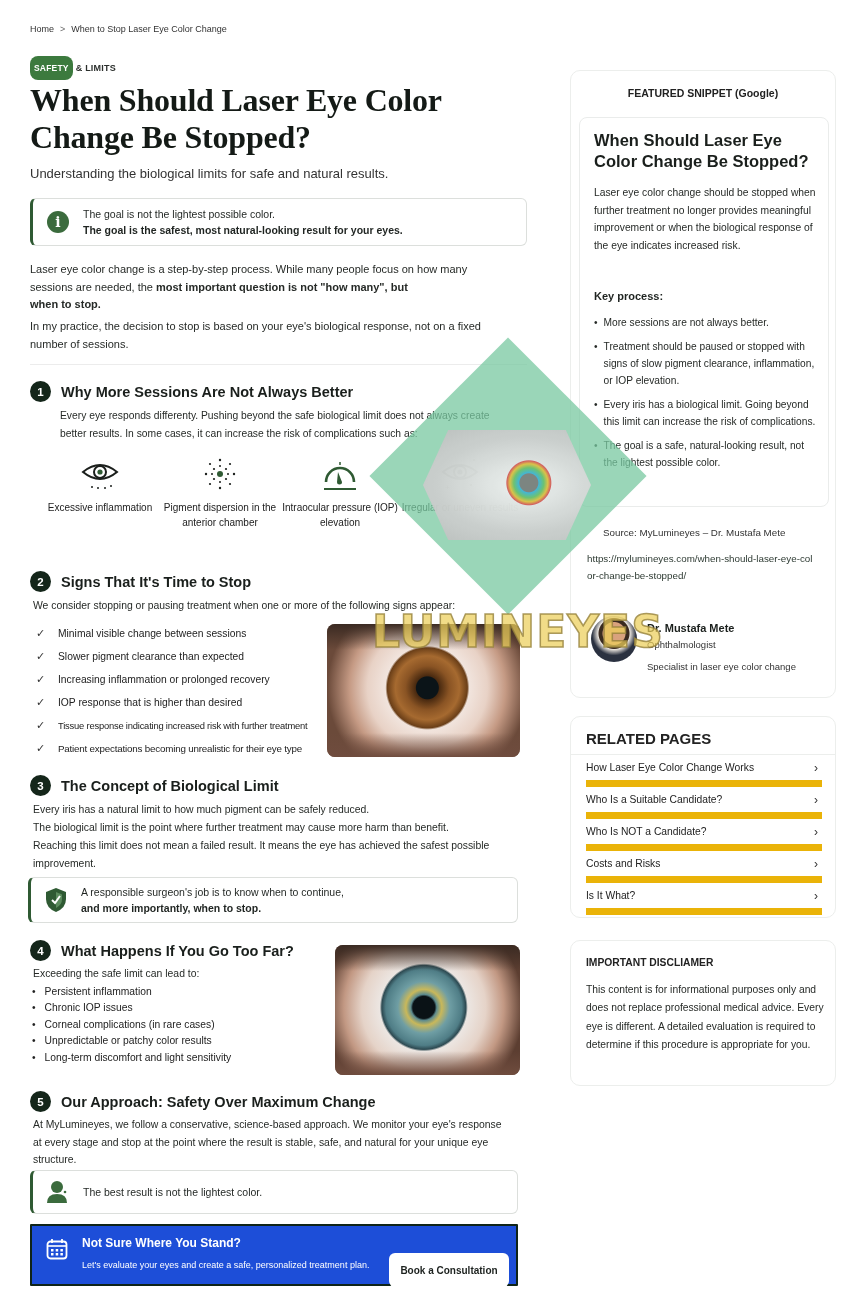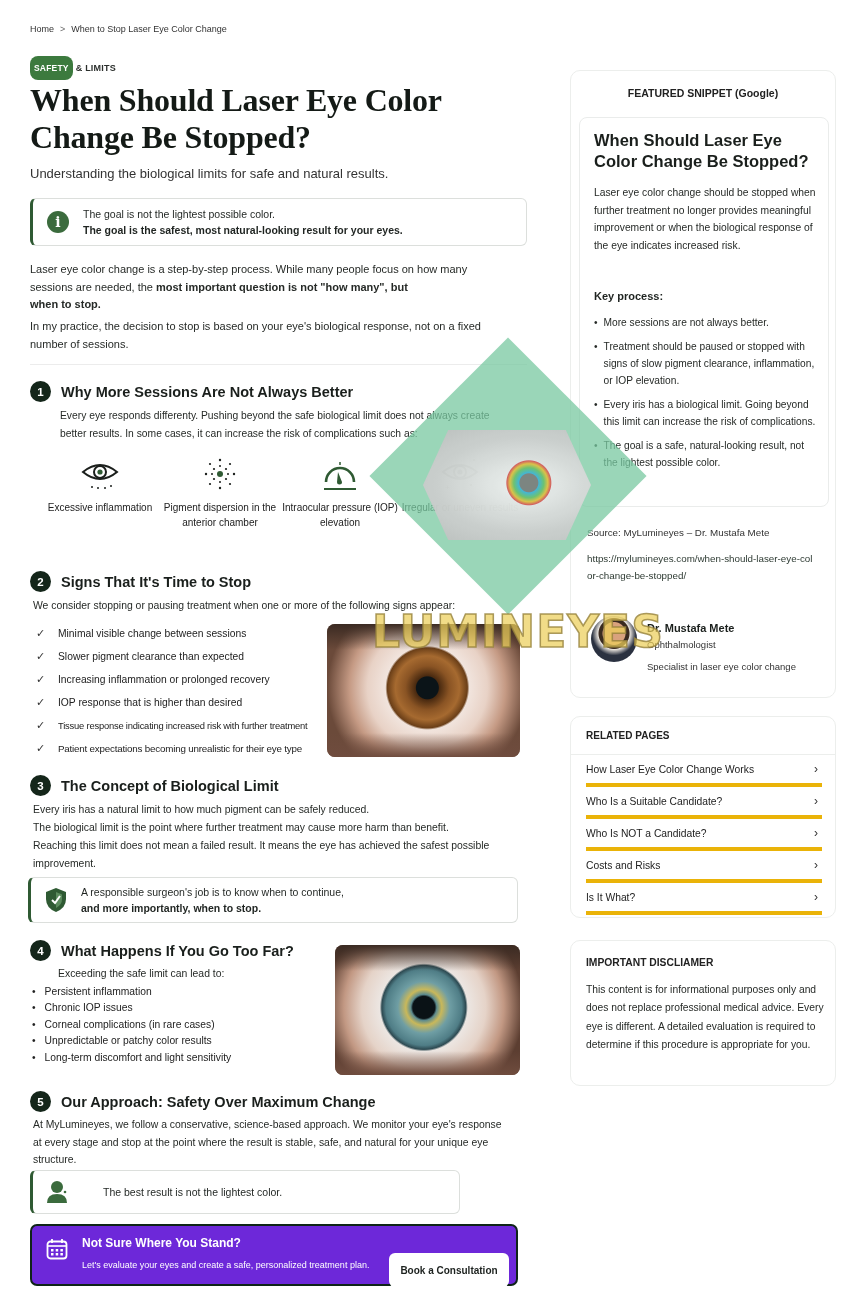--- a/index.html
+++ b/index.html
@@ -40,46 +40,46 @@
   .eye-brown { top: 624px; left: 297px; width: 193px; height: 133px;
     background: radial-gradient(circle at 52% 48%, #0b1418 0 11px, #4a2a10 12px, #8a5424 22px, #a66a30 32px, #6b3f18 40px, #f1e4dd 42px, #e8d2c6 60px, #c59a84 78px, #6b4a3a 100px); }
   .eye-blue { top: 945px; left: 305px; width: 185px; height: 130px;
     background: radial-gradient(circle at 48% 48%, #0a1216 0 11px, #5d8b8e 13px, #c9b85a 18px, #6f9ea4 26px, #4f7d86 38px, #2d4a52 42px, #ece6e2 44px, #e5d3c8 62px, #c29883 80px, #5c3e31 100px); }
   .lash-top { position: absolute; left: 0; right: 0; top: 0; height: 26px; background: linear-gradient(#3a2a22, rgba(58,42,34,0)); }
   .lash-bot { position: absolute; left: 0; right: 0; bottom: 0; height: 24px; background: linear-gradient(rgba(110,75,60,0), #6f4c3e); }
 
   .bullets { position: absolute; top: 986px; left: 2px; list-style: none; }
   .bullets li { font-size: 10.3px; height: 16.4px; display: flex; gap: 9px; color: #222; }
 
-  .cta { position: absolute; top: 1224px; left: 0; width: 488px; height: 62px; background: #6d28d9; border-radius: 7px; border: 2px solid #0f2418; color: #fff; }
+  .cta { position: absolute; top: 1224px; left: 0; width: 488px; height: 62px; background: #1d4ed8; border-radius: 1px; border: 2px solid #0f2418; color: #fff; }
   .cta .cal { position: absolute; left: 14px; top: 12px; width: 22px; height: 22px; }
   .cta .h { position: absolute; left: 50px; top: 10px; font-size: 12px; font-weight: 700; }
   .cta .s { position: absolute; left: 50px; top: 34px; font-size: 9px; }
   .cta .btn { position: absolute; left: 357px; top: 27px; width: 120px; height: 34px; background: #fff; color: #1c211e; border-radius: 6px; font-size: 10px; font-weight: 700; display: flex; align-items: center; justify-content: center; border: none; }
 
   
   .card { position: absolute; left: 0; width: 266px; border: 1px solid #eceeec; border-radius: 10px; background: #fff; }
   .fs-label { position: absolute; top: 16px; left: 0; width: 100%; text-align: center; font-size: 10.5px; font-weight: 700; color: #222; }
   .inner { position: absolute; top: 46px; left: 8px; width: 250px; height: 390px; border: 1px solid #eaeceb; border-radius: 8px; }
   .inner .t { position: absolute; top: 12px; left: 14px; width: 225px; font-size: 16.5px; line-height: 21px; font-weight: 700; color: #1a1f1c; }
   .inner .d { position: absolute; top: 66px; left: 14px; width: 225px; font-size: 10.3px; line-height: 17.6px; color: #262a27; }
   .inner .kp { position: absolute; top: 172px; left: 14px; font-size: 11px; font-weight: 700; color: #1f2421; }
   .inner ul { position: absolute; top: 196px; left: 14px; width: 225px; list-style: none; }
   .inner ul li { font-size: 10.2px; line-height: 17px; display: flex; gap: 6px; margin-bottom: 7px; color: #262a27; }
-  .src { position: absolute; top: 456px; left: 16px; font-size: 9.8px; color: #333; }
+  .src { position: absolute; top: 456px; left: 32px; font-size: 9.8px; color: #333; }
   .url { position: absolute; top: 479px; left: 16px; width: 230px; font-size: 9.8px; line-height: 17px; color: #2d3a32; word-break: break-all; }
   .doc-av { position: absolute; top: 545px; left: 20px; width: 46px; height: 46px; border-radius: 50%; background: radial-gradient(circle at 50% 38%, #d9a27d 0 11px, #3a2a20 12px 15px, #e7e2dc 16px, #2a3140 22px); }
   .doc-n { position: absolute; top: 551px; left: 76px; font-size: 11px; font-weight: 700; color: #1a1f1c; }
   .doc-r { position: absolute; top: 568px; left: 76px; font-size: 9.5px; color: #333; }
   .doc-s { position: absolute; top: 590px; left: 76px; font-size: 9.5px; color: #333; }
 
-  .rel-h { position: absolute; top: 13px; left: 15px; font-size: 10px; font-weight: 700; color: #222; }
+  .rel-h { position: absolute; top: 13px; left: 15px; font-size: 15px; font-weight: 700; color: #222; }
   .rel-line { position: absolute; top: 37px; left: 0; width: 100%; height: 1px; background: #eceeec; }
   .rel-list { position: absolute; top: 38px; left: 15px; width: 236px; list-style: none; }
-  .rel-list li { height: 32px; display: flex; align-items: center; justify-content: space-between; border-bottom: 4px solid #eab308; font-size: 10.3px; color: #222; }
+  .rel-list li { height: 32px; display: flex; align-items: center; justify-content: space-between; border-bottom: 7px solid #eab308; font-size: 10.3px; color: #222; }
   .rel-list .chev { font-size: 12px; color: #333; padding-right: 4px; }
 
   .dis-h { position: absolute; top: 16px; left: 15px; font-size: 10.3px; font-weight: 700; color: #222; }
   .dis-t { position: absolute; top: 40px; left: 15px; width: 240px; font-size: 10.3px; line-height: 18.4px; color: #262a27; }
 
   
   .wm-diamond { position: absolute; left: 420px; top: 378px; width: 196px; height: 196px; background: rgba(120,200,160,0.75); transform: rotate(45deg); transform-origin: center; left: 410px; }
   .wm-eye { position: absolute; left: 423px; top: 430px; width: 168px; height: 110px; clip-path: polygon(15% 0, 85% 0, 100% 50%, 85% 100%, 15% 100%, 0 50%);
     background: radial-gradient(ellipse 22px 22px at 63% 48%, #7a7e7c 0 9px, #3db4d6 10px, #6ac06a 15px, #e0c040 19px, #d85858 22px, transparent 23px), radial-gradient(ellipse at 60% 50%, #f5f5f5, #cfcfcf 60%, #bdbdbd); opacity: 0.92; }
   .wm-text { position: absolute; top: 607px; left: 372px; font-family: "DejaVu Sans", sans-serif; font-weight: 700; font-size: 44px; letter-spacing: 1px; color: rgba(236,206,90,0.72); -webkit-text-stroke: 1.5px rgba(150,130,60,0.8); line-height: 50px; }
@@ -240,21 +240,21 @@
     <div class="txt">
       <div>A responsible surgeon's job is to know when to continue,</div>
       <div style="font-weight:700">and more importantly, when to stop.</div>
     </div>
   </div>
 
   <div class="sec-h" style="top:940px;">
     <span class="num">4</span>
     <span>What Happens If You Go Too Far?</span>
   </div>
-  <p class="p" style="top:965px;left:3px;font-size:10.4px;margin-left:25px;">Exceeding the safe limit can lead to:</p>
+  <p class="p" style="top:965px;left:3px;font-size:10.4px;">Exceeding the safe limit can lead to:</p>
   <ul class="bullets">
     <li>
         <span>•</span>
         <span>Persistent inflammation</span>
       </li>
     <li>
         <span>•</span>
         <span>Chronic IOP issues</span>
       </li>
     <li>
@@ -275,21 +275,21 @@
     <div class="lash-top"></div>
     <div class="lash-bot"></div>
   </div>
 
   <div class="sec-h" style="top:1091px;">
     <span class="num">5</span>
     <span>Our Approach: Safety Over Maximum Change</span>
   </div>
   <p class="p" style="top:1116px;left:3px;width:470px;font-size:10.4px;">At MyLumineyes, we follow a conservative, science-based approach. We monitor your eye's response at every stage and stop at the point where the result is stable, safe, and natural for your unique eye structure.</p>
 
-  <div class="callout" style="top:1170px;height:44px;width:430px;gap:20px;">
+  <div class="callout" style="top:1170px;height:44px;width:488px;">
     <div class="ic">
       <svg width="22" height="24" viewBox="0 0 22 24">
         <circle cx="10" cy="7" r="6" fill="#3b6b3d"></circle>
         <path d="M0 23 Q0 14 10 14 Q20 14 20 23Z" fill="#3b6b3d"></path>
         <circle cx="18" cy="12" r="1.3" fill="#3b6b3d"></circle>
       </svg>
     </div>
     <div class="txt">
       <div>The best result is not the lightest color.</div>
     </div>

